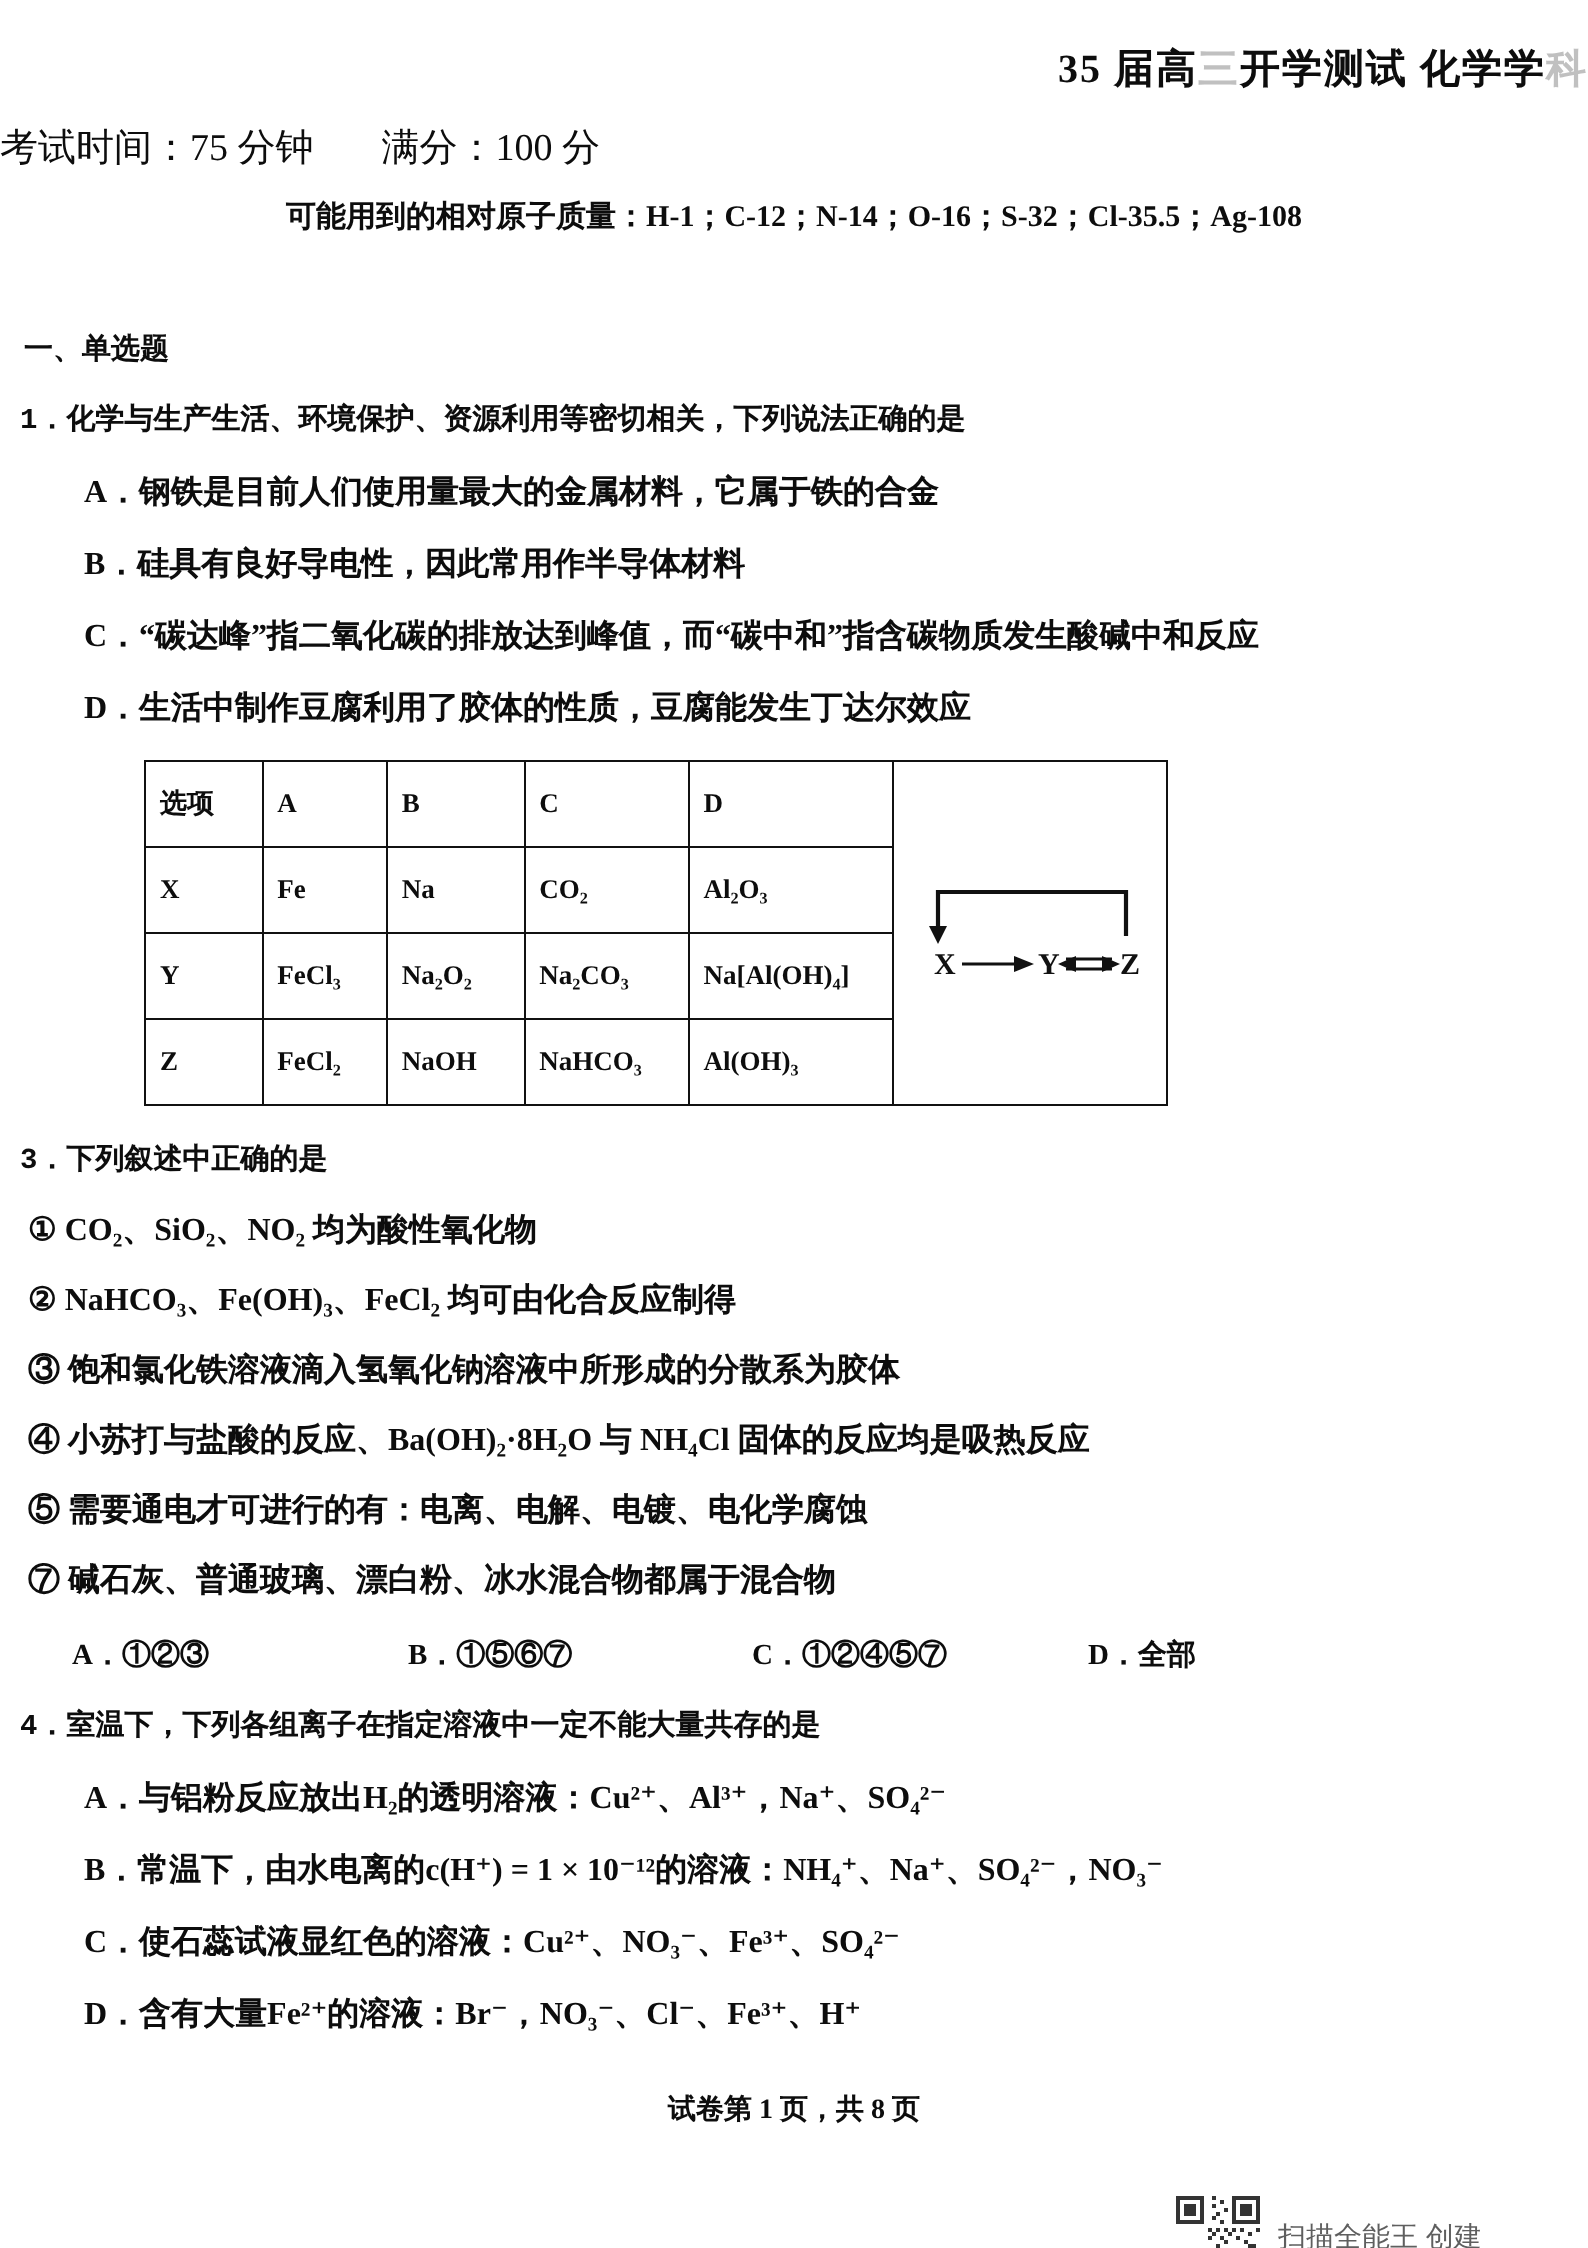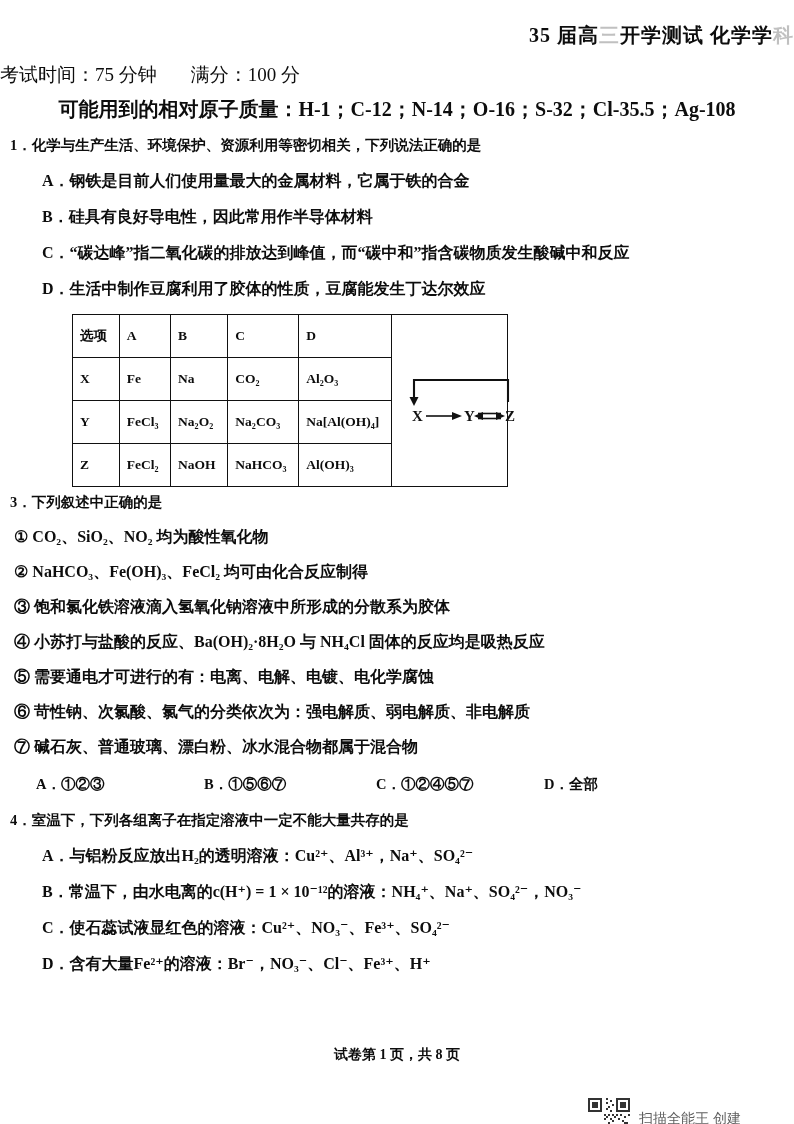--- a/index.html
+++ b/index.html
@@ -39,38 +39,39 @@
   .exam-info {
     text-align: left;
     font-size: 19px;
     font-weight: normal;
     margin-top: 14px;
     line-height: 22px;
   }
   .exam-info .gap { display: inline-block; width: 34px; }
   .atomic-line {
     text-align: center;
-    font-size: 20px;
+    font-size: 15px;
     font-weight: bold;
     margin-top: 12px;
     line-height: 22px;
   }
 
   
   .section-title {
     font-size: 14.5px;
     font-weight: bold;
     margin: 44px 0 0 12px;
     line-height: 22px;
   }
   .q {
     font-size: 14.5px;
     font-weight: bold;
     margin: 14px 0 0 10px;
     line-height: 22px;
+    font-family: Liberation Mono, monospace;
   }
   .opt {
     font-size: 16px;
     font-weight: bold;
     margin: 14px 0 0 42px;
     line-height: 22px;
   }
   .stmt {
     font-size: 16px;
     font-weight: bold;
@@ -87,21 +88,21 @@
   .answers .ans { white-space: nowrap; }
   .answers .a1 { width: 168px; }
   .answers .a2 { width: 172px; }
   .answers .a3 { width: 168px; }
 
   
   .tblwrap {
     margin: 14px 0 0 72px;
     display: flex;
     align-items: stretch;
-    width: 436px;
+    width: 512px;
   }
   table.opts {
     border-collapse: collapse;
     table-layout: fixed;
   }
   table.opts td {
     border: 1.4px solid #111;
     font-size: 13.5px;
     font-weight: bold;
     height: 42px;
@@ -164,20 +165,21 @@
 <body>
 
 <div class="page">
 
   <div class="doc-title"><span>35 届高</span><span class="faded">三</span><span>开学测试 化学学</span><span class="faded">科</span></div>
 
   <div class="exam-info"><span>考试时间：75 分钟</span><span class="gap"></span><span>满分：100 分</span></div>
 
   <div class="atomic-line">可能用到的相对原子质量：H-1；C-12；N-14；O-16；S-32；Cl-35.5；Ag-108</div>
 
+  <div class="section-title">一、单选题</div>
 
   <div class="q">1．化学与生产生活、环境保护、资源利用等密切相关，下列说法正确的是</div>
   <div class="opt">A．钢铁是目前人们使用量最大的金属材料，它属于铁的合金</div>
   <div class="opt">B．硅具有良好导电性，因此常用作半导体材料</div>
   <div class="opt">C．“碳达峰”指二氧化碳的排放达到峰值，而“碳中和”指含碳物质发生酸碱中和反应</div>
   <div class="opt">D．生活中制作豆腐利用了胶体的性质，豆腐能发生丁达尔效应</div>
 
 
   <div class="tblwrap">
     <table class="opts">
@@ -226,27 +228,26 @@
         <line x1="74" y1="46.5" x2="97" y2="46.5" stroke="#111" stroke-width="1.6"></line>
         <path d="M70 44 L79 40 L79 48 Z" fill="#111"></path>
         <path d="M101 44 L92 40 L92 48 Z" fill="#111"></path>
         <text x="8" y="49" font-family="Liberation Serif, serif" font-size="15" font-weight="bold" fill="#111">X</text>
         <text x="60" y="49" font-family="Liberation Serif, serif" font-size="15" font-weight="bold" fill="#111">Y</text>
         <text x="101" y="49" font-family="Liberation Serif, serif" font-size="15" font-weight="bold" fill="#111">Z</text>
       </svg>
     </div>
   </div>
 
-  <div class="q" style="margin-top:4px">3．下列叙述中正确的是</div>
+  <div class="q" style="margin-top:17px">3．下列叙述中正确的是</div>
   <div class="stmt">① CO₂、SiO₂、NO₂ 均为酸性氧化物</div>
   <div class="stmt">② NaHCO₃、Fe(OH)₃、FeCl₂ 均可由化合反应制得</div>
   <div class="stmt">③ 饱和氯化铁溶液滴入氢氧化钠溶液中所形成的分散系为胶体</div>
   <div class="stmt">④ 小苏打与盐酸的反应、Ba(OH)₂·8H₂O 与 NH₄Cl 固体的反应均是吸热反应</div>
   <div class="stmt">⑤ 需要通电才可进行的有：电离、电解、电镀、电化学腐蚀</div>
-  <div class="stmt">⑥ 苛性钠、次氯酸、氯气的分类依次为：强电解质、弱电解质、非电解质</div>
   <div class="stmt">⑦ 碱石灰、普通玻璃、漂白粉、冰水混合物都属于混合物</div>
 
   <div class="answers">
     <span class="ans a1">A．①②③</span>
     <span class="ans a2">B．①⑤⑥⑦</span>
     <span class="ans a3">C．①②④⑤⑦</span>
     <span class="ans">D．全部</span>
   </div>
 
   <div class="q">4．室温下，下列各组离子在指定溶液中一定不能大量共存的是</div>

